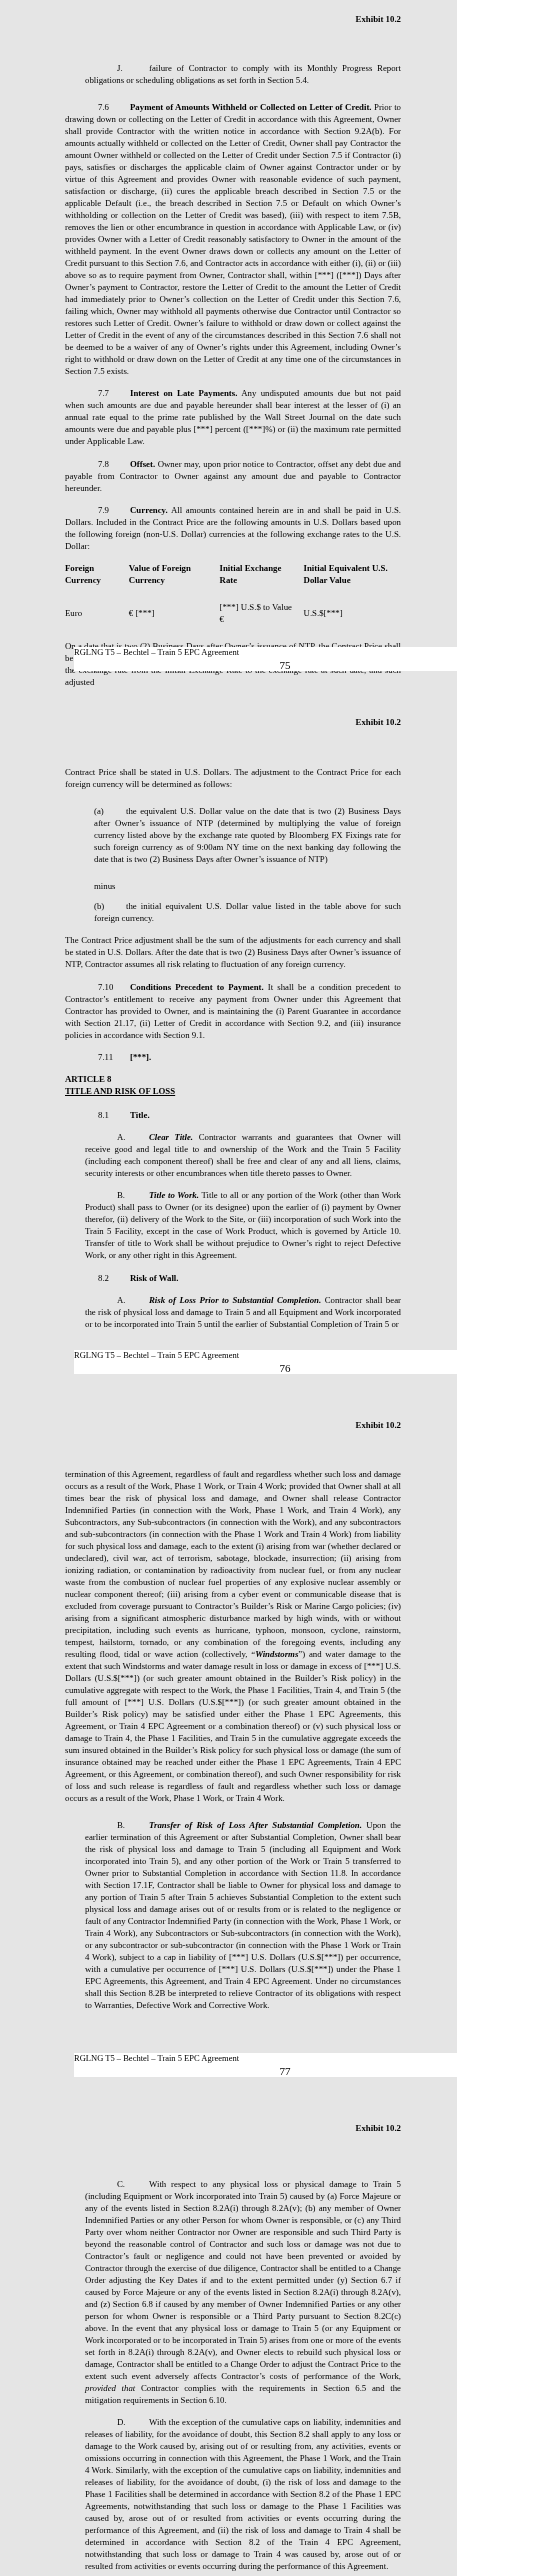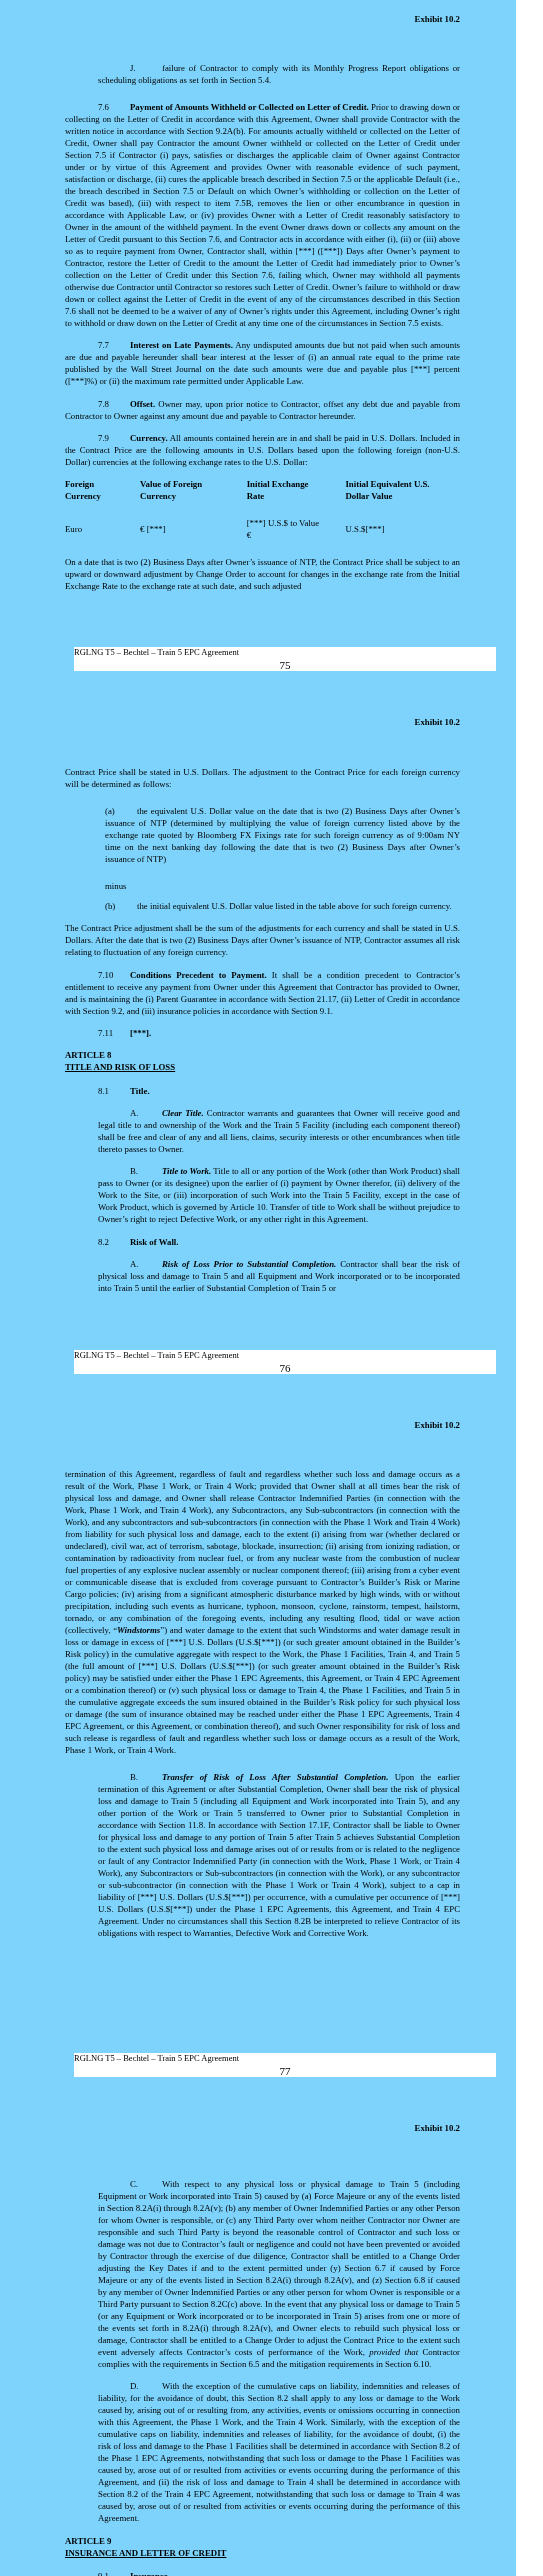--- a/index.html
+++ b/index.html
@@ -1,24 +1,24 @@
 <!DOCTYPE html>
 <html style="font-size:8.2px"><head>
 <meta charset="utf-8">
 <style>
   html,body{margin:0;padding:0;background:#ffffff;}
   body{width:544px;font-family:"Liberation Serif","DejaVu Serif",serif;color:#000000;}
-  .page{position:relative;width:516px;height:703px;overflow:hidden;background:#7dd3fc;}
+  .page{position:relative;width:457px;height:703px;overflow:hidden;background:#e5e5e5;}
   .page-header{position:absolute;top:14.4px;right:56px;font-weight:700;font-size:8.8px;}
   .content{padding-left:65px;padding-right:56px;font-size:8.8px;line-height:12px;}
   .pt-a{padding-top:62px}.pt-b{padding-top:63px}.pt-c{padding-top:62px}.pt-d{padding-top:69px}
   .para{margin:0 0 10.3px 0;text-align:justify;}
   .sec{text-indent:33px;}
-  .letter{margin-left:33px;text-indent:32px;}
-  .sub{margin-left:40px;}
+  .letter{margin-left:20px;text-indent:32px;}
+  .sub{margin-left:29px;}
   .lbl{display:inline-block;width:32px;text-indent:0;}
   .b{font-weight:700;}
   .bi{font-weight:700;font-style:italic;}
   .i{font-style:italic;}
   .u{text-decoration:underline;}
   .art{font-weight:700;margin:0 0 11.3px 0;}
   .mb16{margin-bottom:8.2px}.mb29{margin-bottom:15px}
   .fx-table{margin:2.1px 0 15px 0;}
   .fx-grid{display:grid;grid-template-columns:19% 27% 25% 29%;}
   .fx-row{margin-top:14.4px;align-items:center;}

